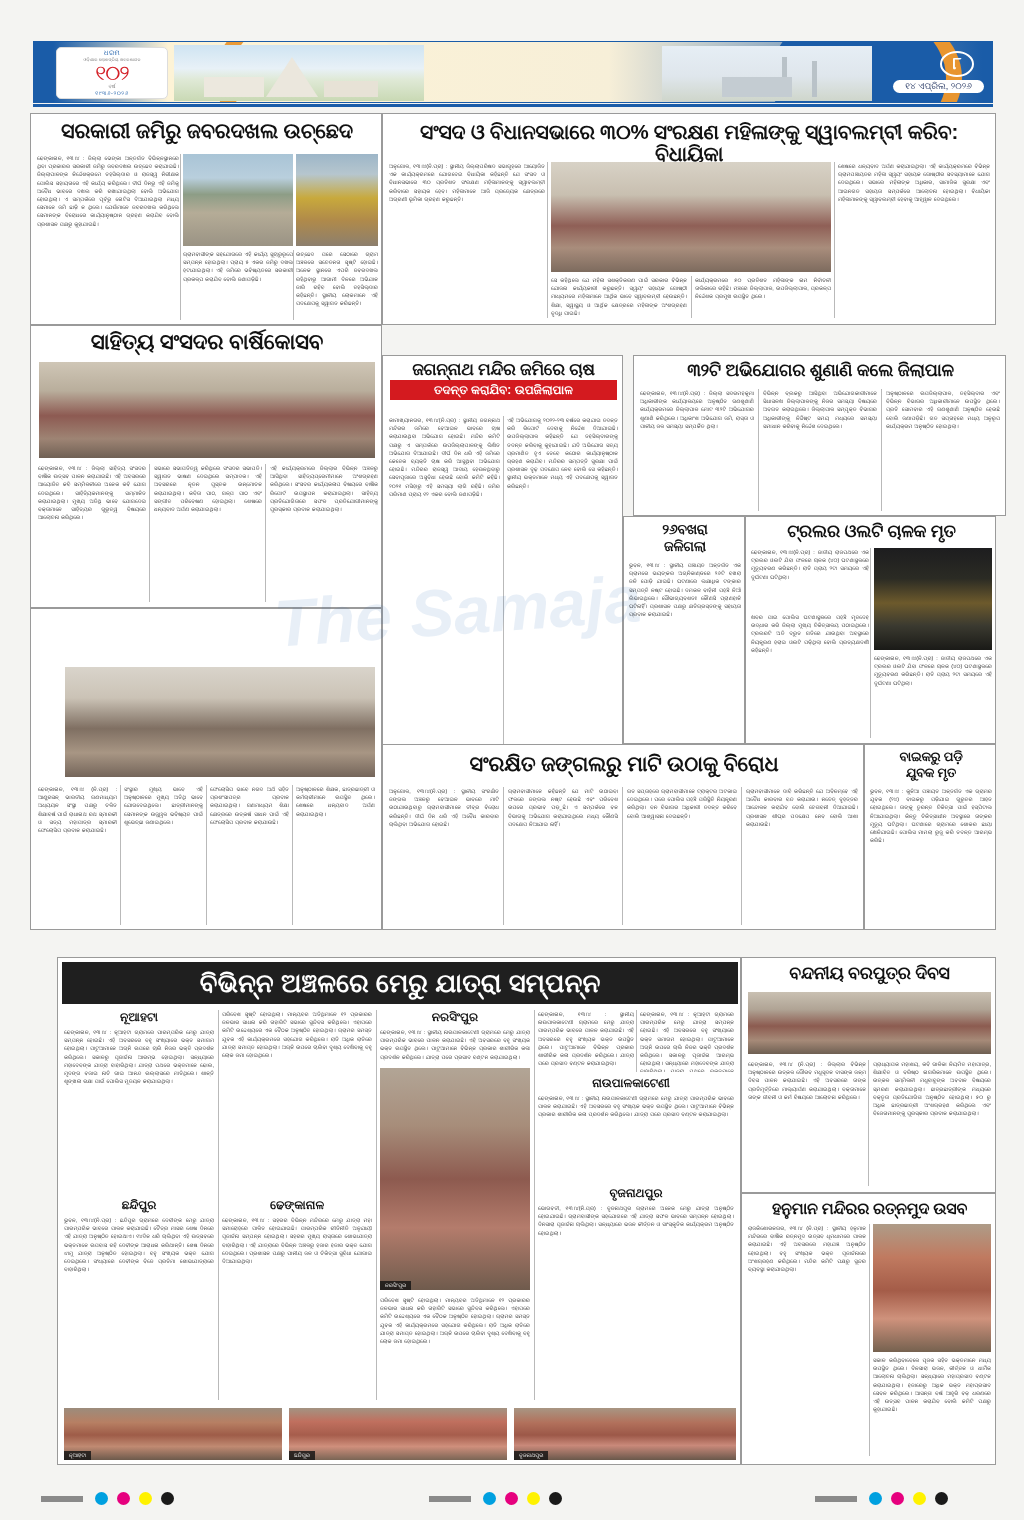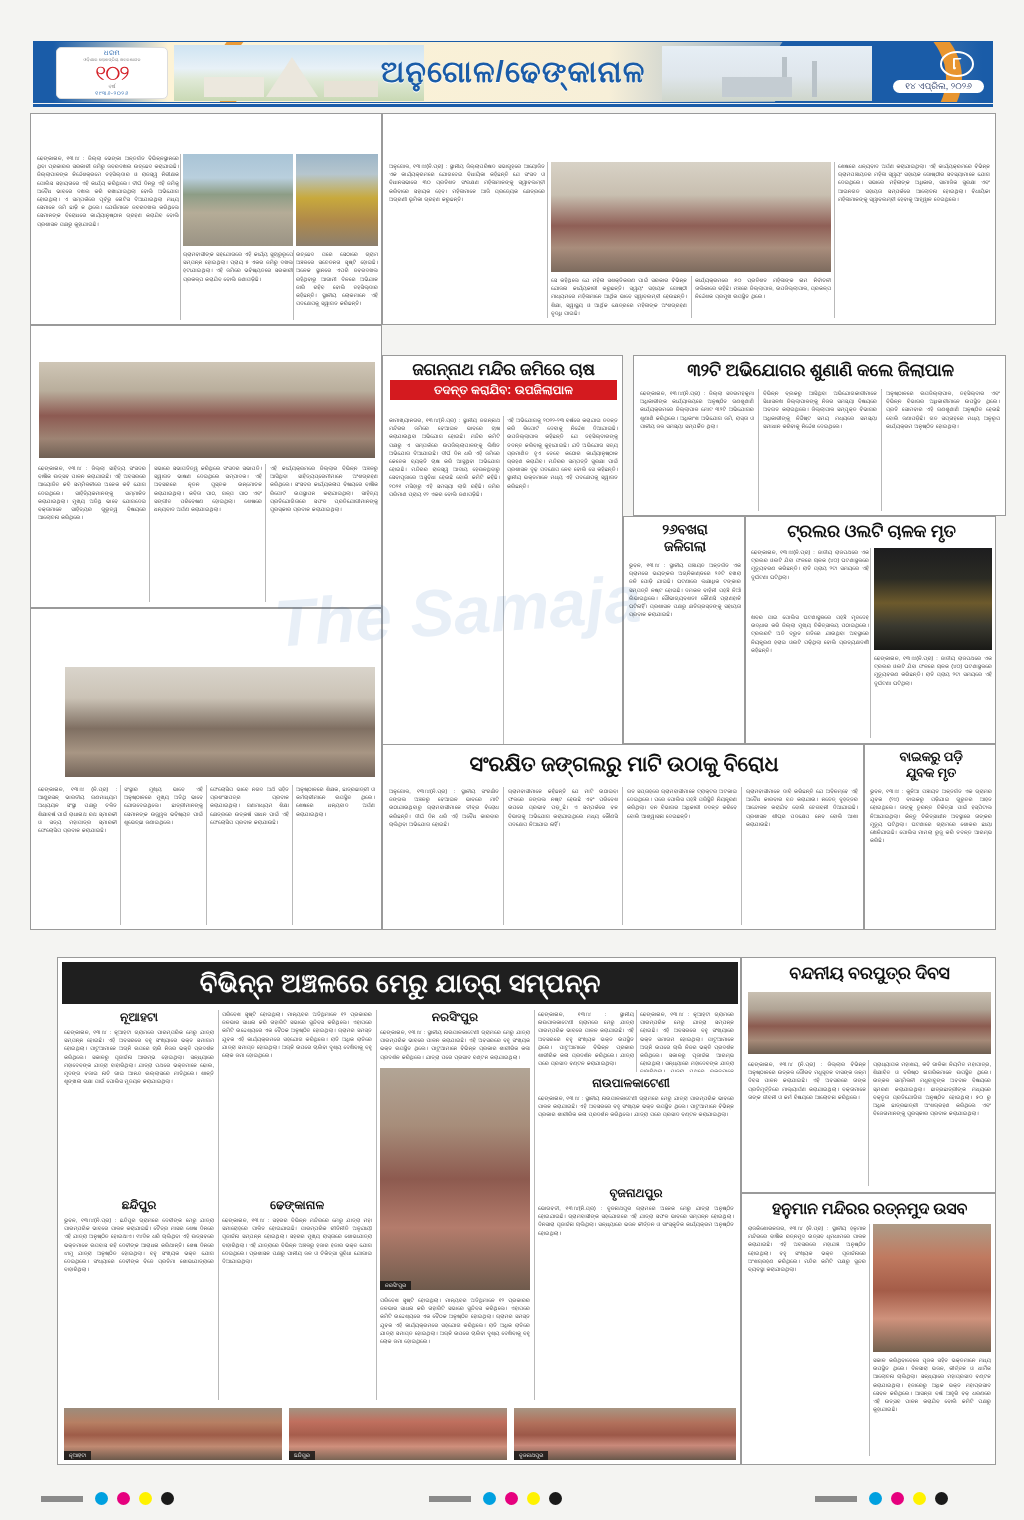--- a/index.html
+++ b/index.html
@@ -171,48 +171,50 @@
     <div class="mh-blueR"></div>
 
     <div class="logo-box">
       <div class="logo-top">ଧରମ</div>
       <div class="logo-sub">ଓଡ଼ିଶାର ଲୋକପ୍ରିୟ ଖବରକାଗଜ</div>
       <div class="logo-main">୧୦୨</div>
       <div class="logo-main2">ବର୍ଷ</div>
       <div class="logo-bot">୧୯୩୬-୨୦୨୬</div>
     </div>
 
-    <div class="mh-title">ଅନୁଗୋଳ/ଢେଙ୍କାନାଳ</div>
     <div class="pagenum">୮</div>
     <div class="mh-date">୧୪ ଏପ୍ରିଲ, ୨୦୨୬</div>
   </div>
   <div class="mh-rule"></div>
 
   <div class="boxframe" style="left:30px;top:113px;width:352px;height:212px;background:#fff;">
+    <div class="hl" style="position:absolute;left:6px;top:6px;width:340px;font-size:21px;">ସରକାରୀ ଜମିରୁ ଜବରଦଖଲ ଉଚ୍ଛେଦ</div>
     <div class="photo p-street" style="left:152px;top:40px;width:110px;height:92px;"></div>
     <div class="photo p-jcb" style="left:265px;top:40px;width:82px;height:92px;"></div>
     <div class="body-txt" style="position:absolute;left:6px;top:40px;width:142px;height:164px;">ଢେଙ୍କାନାଳ, ୧୩।୪ : ଜିଲ୍ଲା ଭେଙ୍କା ଅନ୍ତର୍ଗତ ବିଭିନ୍ନସ୍ଥାନରେ ଥିବା ପ୍ରକାରର ସରକାରୀ ଜମିରୁ ଜବରଦଖଲ ଉଚ୍ଛେଦ କରାଯାଇଛି। ଜିଲ୍ଲାପାଳଙ୍କ ନିର୍ଦ୍ଦେଶକ୍ରମେ ତହସିଲ୍‌ଦାର ଓ ରାଜସ୍ୱ ନିରୀକ୍ଷକ ପୋଲିସ ସହାୟତାରେ ଏହି କାର୍ଯ୍ୟ କରିଥିଲେ। ଦୀର୍ଘ ଦିନରୁ ଏହି ଜମିକୁ ଅବୈଧ ଭାବରେ ଦଖଲ କରି ରଖାଯାଇଥିଲା ବୋଲି ଅଭିଯୋଗ ହୋଇଥିଲା। ଏ ସମ୍ପର୍କରେ ପୂର୍ବରୁ ନୋଟିସ ଦିଆଯାଇଥିଲା ମଧ୍ୟ ସେମାନେ ଜମି ଛାଡ଼ି ନ ଥିଲେ। ଯେଉଁମାନେ ଜବରଦଖଲ କରିଥିଲେ ସେମାନଙ୍କ ବିରୋଧରେ କାର୍ଯ୍ୟାନୁଷ୍ଠାନ ଗ୍ରହଣ କରାଯିବ ବୋଲି ପ୍ରଶାସନ ପକ୍ଷରୁ କୁହାଯାଇଛି।</div>
     <div class="body-txt" style="position:absolute;left:152px;top:136px;width:110px;height:70px;">ଗ୍ରାମବାସୀଙ୍କ ସହଯୋଗରେ ଏହି କାର୍ଯ୍ୟ ସୁଚାରୁରୂପେ ସମ୍ପନ୍ନ ହୋଇଥିଲା। ପ୍ରାୟ ୫ ଏକର ଜମିରୁ ଦଖଲ ହଟାଯାଇଥିଲା। ଏହି ଜମିରେ ଭବିଷ୍ୟତରେ ସରକାରୀ ପ୍ରକଳ୍ପ କରାଯିବ ବୋଲି ଜଣାପଡ଼ିଛି।</div>
     <div class="body-txt" style="position:absolute;left:265px;top:136px;width:82px;height:70px;">ଉଚ୍ଛେଦ ପରେ ସେଠାରେ ଗ୍ରାମ ଅଞ୍ଚଳରେ ସଚେତନତା ସୃଷ୍ଟି ହୋଇଛି। ଅନେକ ସ୍ଥାନରେ ଏପରି ଜବରଦଖଲ ରହିଥିବାରୁ ଆଗାମୀ ଦିନରେ ଅଭିଯାନ ଜାରି ରହିବ ବୋଲି ତହସିଲ୍‌ଦାର କହିଛନ୍ତି। ସ୍ଥାନୀୟ ଲୋକମାନେ ଏହି ପଦକ୍ଷେପକୁ ସ୍ୱାଗତ କରିଛନ୍ତି।</div>
     <div class="vr" style="left:149px;top:40px;height:166px;"></div>
     <div class="vr" style="left:262px;top:136px;height:70px;"></div>
   </div>
 
   <div class="boxframe" style="left:382px;top:113px;width:614px;height:212px;background:#fff;">
+    <div class="hl" style="position:absolute;left:6px;top:7px;width:600px;font-size:20.5px;">ସଂସଦ ଓ ବିଧାନସଭାରେ ୩୦% ସଂରକ୍ଷଣ ମହିଳାଙ୍କୁ ସ୍ୱାବଲମ୍ବୀ କରିବ: ବିଧାୟିକା</div>
     <div class="photo p-meet" style="left:168px;top:48px;width:280px;height:110px;"></div>
     <div class="body-txt" style="position:absolute;left:6px;top:48px;width:156px;height:156px;">ଅନୁଗୋଳ, ୧୩।୪(ନି.ପ୍ର) : ସ୍ଥାନୀୟ ଜିଲ୍ଲାପରିଷଦ ସଭାଗୃହରେ ଆୟୋଜିତ ଏକ କାର୍ଯ୍ୟକ୍ରମରେ ଯୋଗଦେଇ ବିଧାୟିକା କହିଛନ୍ତି ଯେ ସଂସଦ ଓ ବିଧାନସଭାରେ ୩୦ ପ୍ରତିଶତ ସଂରକ୍ଷଣ ମହିଳାମାନଙ୍କୁ ସ୍ୱାବଲମ୍ବୀ କରିବାରେ ସହାୟକ ହେବ। ମହିଳାମାନେ ଆଜି ପ୍ରତ୍ୟେକ କ୍ଷେତ୍ରରେ ଅଗ୍ରଣୀ ଭୂମିକା ଗ୍ରହଣ କରୁଛନ୍ତି।</div>
     <div class="body-txt" style="position:absolute;left:168px;top:162px;width:136px;height:42px;">ସେ କହିଥିଲେ ଯେ ମହିଳା ସଶକ୍ତିକରଣ ପାଇଁ ସରକାର ବିଭିନ୍ନ ଯୋଜନା କାର୍ଯ୍ୟକାରୀ କରୁଛନ୍ତି। ସ୍ୱୟଂ ସହାୟକ ଗୋଷ୍ଠୀ ମାଧ୍ୟମରେ ମହିଳାମାନେ ଆର୍ଥିକ ଭାବେ ସ୍ୱାବଲମ୍ବୀ ହେଉଛନ୍ତି। ଶିକ୍ଷା, ସ୍ୱାସ୍ଥ୍ୟ ଓ ଆର୍ଥିକ କ୍ଷେତ୍ରରେ ମହିଳାଙ୍କ ଅଂଶଗ୍ରହଣ ବୃଦ୍ଧି ପାଇଛି।</div>
     <div class="body-txt" style="position:absolute;left:312px;top:162px;width:136px;height:42px;">କାର୍ଯ୍ୟକ୍ରମରେ ୫୦ ପ୍ରତିଶତ ମହିଳାଙ୍କ ନାମ ନିର୍ବାଚନୀ ତାଲିକାରେ ରହିଛି। ମଞ୍ଚରେ ଜିଲ୍ଲାପାଳ, ଉପଜିଲ୍ଲାପାଳ, ପ୍ରକଳ୍ପ ନିର୍ଦ୍ଦେଶକ ପ୍ରମୁଖ ଉପସ୍ଥିତ ଥିଲେ।</div>
     <div class="body-txt" style="position:absolute;left:455px;top:48px;width:152px;height:156px;">ଶେଷରେ ଧନ୍ୟବାଦ ଅର୍ପଣ କରାଯାଇଥିଲା। ଏହି କାର୍ଯ୍ୟକ୍ରମରେ ବିଭିନ୍ନ ଗ୍ରାମପଞ୍ଚାୟତର ମହିଳା ସ୍ୱୟଂ ସହାୟକ ଗୋଷ୍ଠୀର ସଦସ୍ୟାମାନେ ଯୋଗ ଦେଇଥିଲେ। ସଭାରେ ମହିଳାଙ୍କ ଅଧିକାର, ସାମାଜିକ ସୁରକ୍ଷା ଏବଂ ଆଇନଗତ ସହାୟତା ସମ୍ପର୍କରେ ଆଲୋଚନା ହୋଇଥିଲା। ବିଧାୟିକା ମହିଳାମାନଙ୍କୁ ସ୍ୱାବଲମ୍ବୀ ହେବାକୁ ଆହ୍ୱାନ ଦେଇଥିଲେ।</div>
     <div class="vr" style="left:164px;top:48px;height:156px;"></div>
     <div class="vr" style="left:308px;top:162px;height:42px;"></div>
     <div class="vr" style="left:451px;top:48px;height:156px;"></div>
   </div>
 
   <div class="boxframe" style="left:30px;top:325px;width:352px;height:283px;background:#fff;">
+    <div class="hl" style="position:absolute;left:6px;top:5px;width:340px;font-size:21.5px;">ସାହିତ୍ୟ ସଂସଦର ବାର୍ଷିକୋସବ</div>
     <div class="photo p-dais" style="left:8px;top:36px;width:336px;height:96px;"></div>
     <div class="body-txt" style="position:absolute;left:7px;top:138px;width:108px;height:138px;">ଢେଙ୍କାନାଳ, ୧୩।୪ : ଜିଲ୍ଲା ସାହିତ୍ୟ ସଂସଦର ବାର୍ଷିକ ଉତ୍ସବ ପାଳନ କରାଯାଇଛି। ଏହି ଅବସରରେ ଆୟୋଜିତ କବି ସମ୍ମିଳନୀରେ ଅନେକ କବି ଯୋଗ ଦେଇଥିଲେ। ସାହିତ୍ୟିକମାନଙ୍କୁ ସମ୍ମାନିତ କରାଯାଇଥିଲା। ମୁଖ୍ୟ ଅତିଥି ଭାବେ ଯୋଗଦେଇ ବକ୍ତାମାନେ ସାହିତ୍ୟର ଗୁରୁତ୍ୱ ବିଷୟରେ ଆଲୋଚନା କରିଥିଲେ।</div>
     <div class="body-txt" style="position:absolute;left:123px;top:138px;width:108px;height:138px;">ସଭାରେ ସଭାପତିତ୍ୱ କରିଥିଲେ ସଂସଦର ସଭାପତି। ସ୍ୱାଗତ ଭାଷଣ ଦେଇଥିଲେ ସମ୍ପାଦକ। ଏହି ଅବସରରେ ନୂତନ ପୁସ୍ତକ ଉନ୍ମୋଚନ କରାଯାଇଥିଲା। କବିତା ପାଠ, ଗଳ୍ପ ପାଠ ଏବଂ ସଙ୍ଗୀତ ପରିବେଷଣ ହୋଇଥିଲା। ଶେଷରେ ଧନ୍ୟବାଦ ଅର୍ପଣ କରାଯାଇଥିଲା।</div>
     <div class="body-txt" style="position:absolute;left:239px;top:138px;width:108px;height:138px;">ଏହି କାର୍ଯ୍ୟକ୍ରମରେ ଜିଲ୍ଲାର ବିଭିନ୍ନ ଅଞ୍ଚଳରୁ ଆସିଥିବା ସାହିତ୍ୟପ୍ରେମୀମାନେ ଅଂଶଗ୍ରହଣ କରିଥିଲେ। ସଂସଦର କାର୍ଯ୍ୟକଳାପ ବିଷୟରେ ବାର୍ଷିକ ରିପୋର୍ଟ ଉପସ୍ଥାପନ କରାଯାଇଥିଲା। ସାହିତ୍ୟ ପ୍ରତିଯୋଗିତାରେ ସଫଳ ପ୍ରତିଯୋଗୀମାନଙ୍କୁ ପୁରସ୍କାର ପ୍ରଦାନ କରାଯାଇଥିଲା।</div>
     <div class="vr" style="left:118px;top:138px;height:138px;"></div>
     <div class="vr" style="left:234px;top:138px;height:138px;"></div>
   </div>
 
   <div class="boxframe" style="left:382px;top:355px;width:241px;height:575px;background:#fff;">
     <div class="hl" style="position:absolute;left:4px;top:5px;width:233px;font-size:17px;">ଜଗନ୍ନାଥ ମନ୍ଦିର ଜମିରେ ଚାଷ</div>

